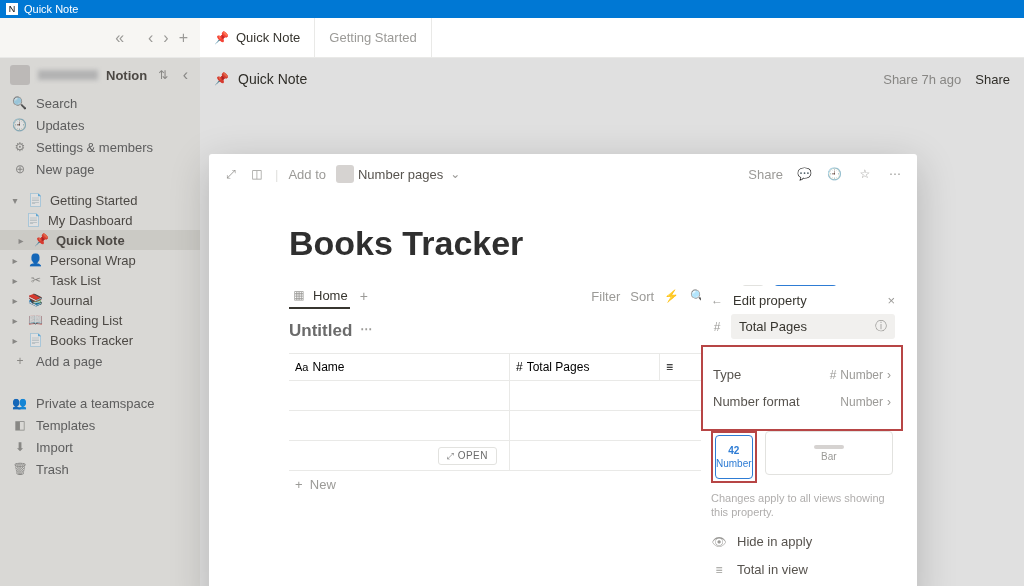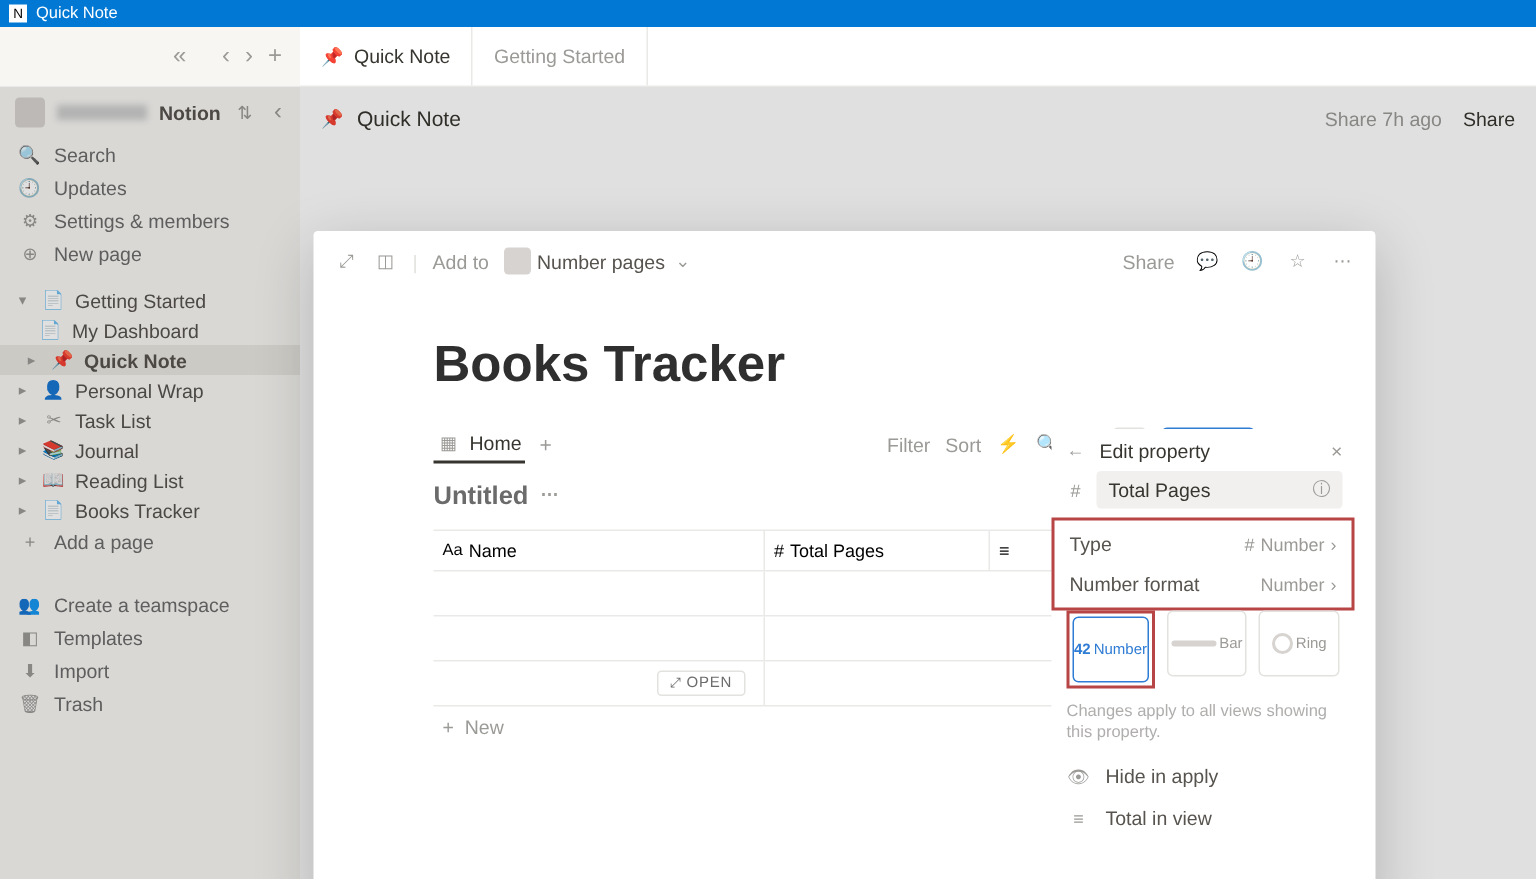--- a/index.html
+++ b/index.html
@@ -50,26 +50,26 @@
 .grid-row { height: 30px; border-bottom: 1px solid #e9e9e7; display: flex; }
 .open-btn { border: 1px solid #e2e2df; padding: 2px 8px; font-size: 10px; color: #6b6b6b; border-radius: 3px; margin-left: auto; margin-right: 6px; letter-spacing: 0.5px; }
 .grid-add { padding: 6px; color: #9b9a97; font-size: 13px; }
 .grid-calc { text-align: right; padding: 4px 10px; font-size: 12px; color: #9b9a97; }
 .panel { position: absolute; right: 14px; top: 132px; width: 202px; background: #fff; font-size: 13px; z-index: 20; }
 .panel-header { display: flex; align-items: center; padding: 6px 8px; gap: 8px; }
 .panel-close { margin-left: auto; color: #9b9a97; cursor: pointer; }
 .panel-input-row { display: flex; align-items: center; padding: 0 8px 6px; gap: 6px; }
 .panel-input { flex: 1; background: #f1f0ee; border-radius: 3px; padding: 4px 8px; color: #37352f; display: flex; align-items: center; justify-content: space-between; }
 .info-icon { color: #9b9a97; font-size: 12px; }
-.box-redhi { border: 2px solid #b74545; padding: 2px 0; }
+.box-redhi { border: 2px solid #b74545; padding: 14px 0; }
 .panel-row { display: flex; justify-content: space-between; align-items: center; padding: 6px 10px; color: #57534e; cursor: pointer; }
 .panel-row .right { color: #9b9a97; display: flex; align-items: center; gap: 4px; font-size: 12px; }
 .show-as { padding: 8px 10px 4px; color: #9b9a97; font-size: 11px; }
 .show-opts { display: flex; gap: 8px; padding: 0 10px 8px; }
-.opt { flex: 1; border: 1px solid #e2e2df; border-radius: 4px; height: 44px; display: flex; flex-direction: row; align-items: center; justify-content: center; font-size: 10px; color: #9b9a97; gap: 2px; }
+.opt { flex: 1; border: 1px solid #e2e2df; border-radius: 4px; height: 44px; display: flex; flex-direction: column; align-items: center; justify-content: center; font-size: 10px; color: #9b9a97; gap: 2px; }
 .opt.selected { border: 1.5px solid #2e7cd4; color: #2e7cd4; }
 .opt.selected .bignum { font-weight: 600; }
 .redbox2 { border: 2px solid #b74545; padding: 2px; display: inline-block; }
 .hint { padding: 0 10px 8px; color: #b0aead; font-size: 11px; line-height: 1.3; }
 .panel-action { display: flex; align-items: center; gap: 10px; padding: 6px 10px; color: #57534e; cursor: pointer; }
 .iconbtn { width: 22px; height: 22px; border: 1px solid #e2e2df; border-radius: 3px; display: flex; align-items: center; justify-content: center; color: #6b6b6b; font-size: 12px; }
 </style>
 </head>
 <body>
 
@@ -166,21 +166,21 @@
       </div>
     <div class="side-item">
         <span class="icon">+</span>
         <span>Add a page</span>
       </div>
 
     <div style="height:12px"></div>
     <div class="footer-items">
       <div class="side-item">
           <span class="icon">👥</span>
-          <span>Create a teamspace</span>
+          <span>Private a teamspace</span>
         </div>
       <div class="side-item">
           <span class="icon">◧</span>
           <span>Templates</span>
         </div>
       <div class="side-item">
           <span class="icon">⬇</span>
           <span>Import</span>
         </div>
       <div class="side-item">
@@ -318,24 +318,20 @@
         <span class="redbox2">
           <div class="opt selected">
             <div class="bignum">42</div>
             <div>Number</div>
           </div>
         </span>
         <div class="opt">
           <div style="width:30px;height:4px;background:#d6d3d1;border-radius:2px"></div>
           <div>Bar</div>
         </div>
-        <div class="opt">
-          <div style="width:14px;height:14px;border:2px solid #d6d3d1;border-radius:50%"></div>
-          <div>Ring</div>
-        </div>
       </div>
       <div class="hint">Changes apply to all views showing this property.</div>
       <div class="panel-action">
           <span class="icon">👁</span>
           <span>Hide in apply</span>
         </div>
       <div class="panel-action">
           <span class="icon">≡</span>
           <span>Total in view</span>
         </div>

